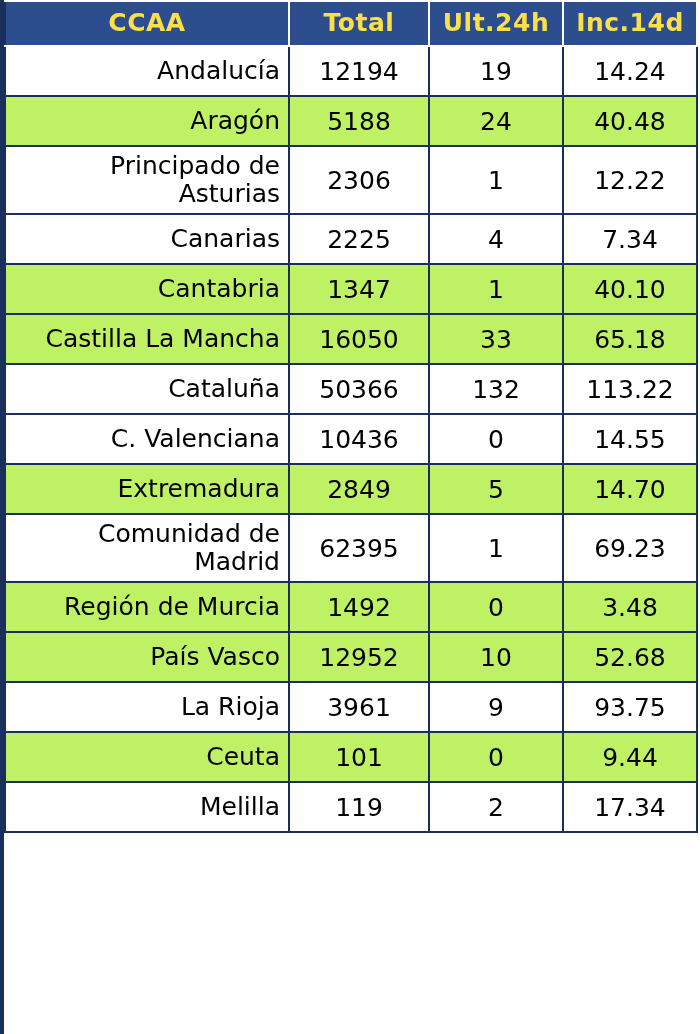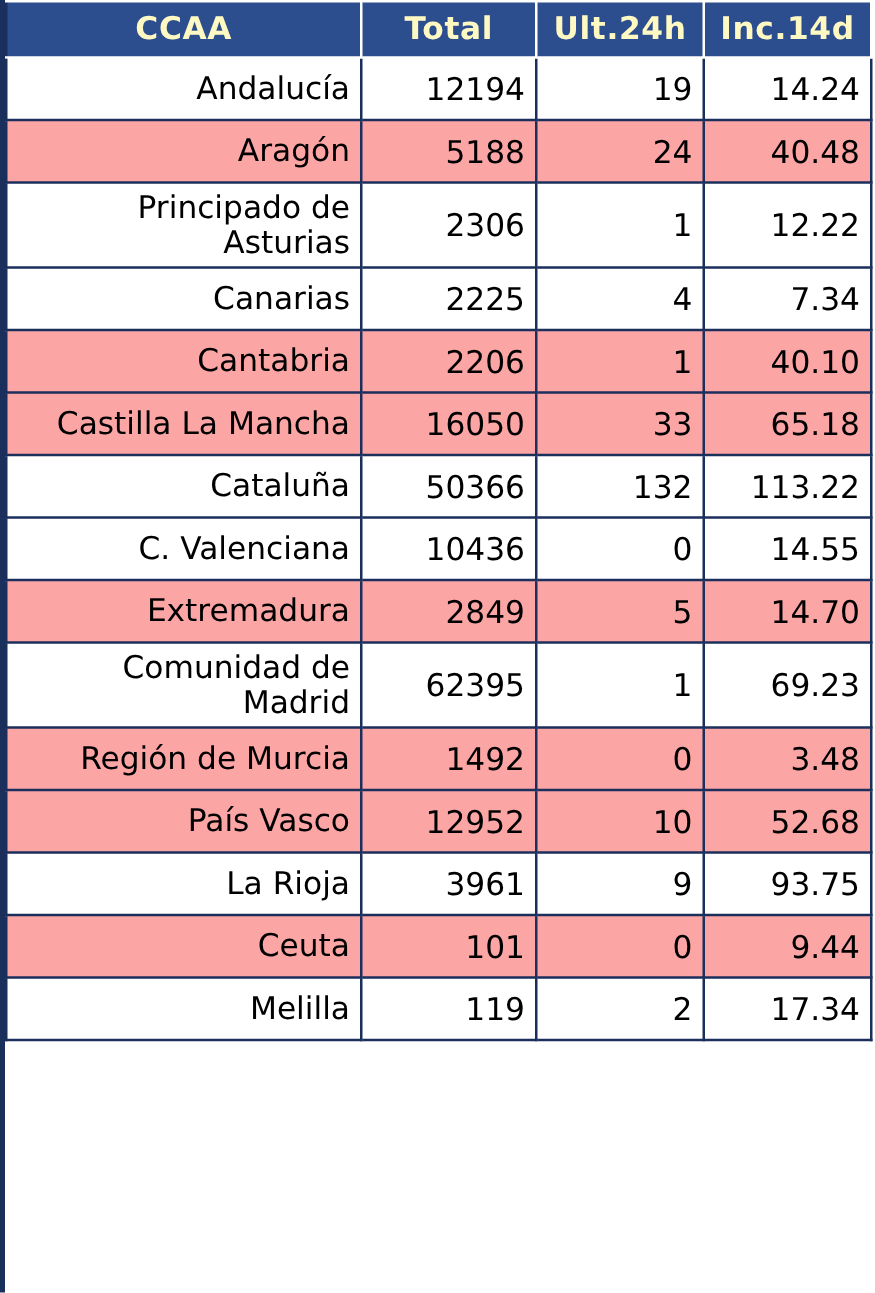--- a/index.html
+++ b/index.html
@@ -27,49 +27,49 @@
     margin-left: 4px;
     table-layout: fixed;
   }
   table.data-table col.c-ccaa   { width: 284px; }
   table.data-table col.c-total  { width: 140px; }
   table.data-table col.c-ult    { width: 134px; }
   table.data-table col.c-inc    { width: 134px; }
 
   thead th {
     background: #2c4d8e;
-    color: #fef9c3;
+    color: #fde047;
     font-weight: bold;
     font-size: 25px;
     text-align: center;
     padding: 6px 4px 8px 4px;
     border: 2px solid #ffffff;
     letter-spacing: 0.5px;
   }
   thead th.first-head {
     border-left: 2px solid #1b2f5c;
   }
   tbody td {
     border: 2px solid #1b2f5c;
     font-size: 25px;
     color: #000000;
     padding: 5px 8px;
     height: 38px;
     vertical-align: middle;
     background: #ffffff;
   }
   tbody tr.alt td {
-    background: #fca5a5;
+    background: #bef264;
   }
   tbody td.name {
     text-align: right;
     line-height: 1.12;
   }
   tbody td.num {
-    text-align: right;
+    text-align: center;
   }
   
   .left-rail {
     position: absolute;
     left: 0;
     top: 0;
     width: 4px;
     height: 1034px;
     background: #1b2f5c;
   }
@@ -115,21 +115,21 @@
           <td class="num">12.22</td>
         </tr>
         <tr>
           <td class="name">Canarias</td>
           <td class="num">2225</td>
           <td class="num">4</td>
           <td class="num">7.34</td>
         </tr>
         <tr class="alt">
           <td class="name">Cantabria</td>
-          <td class="num">2206</td>
+          <td class="num">1347</td>
           <td class="num">1</td>
           <td class="num">40.10</td>
         </tr>
         <tr class="alt">
           <td class="name">Castilla La Mancha</td>
           <td class="num">16050</td>
           <td class="num">33</td>
           <td class="num">65.18</td>
         </tr>
         <tr>

